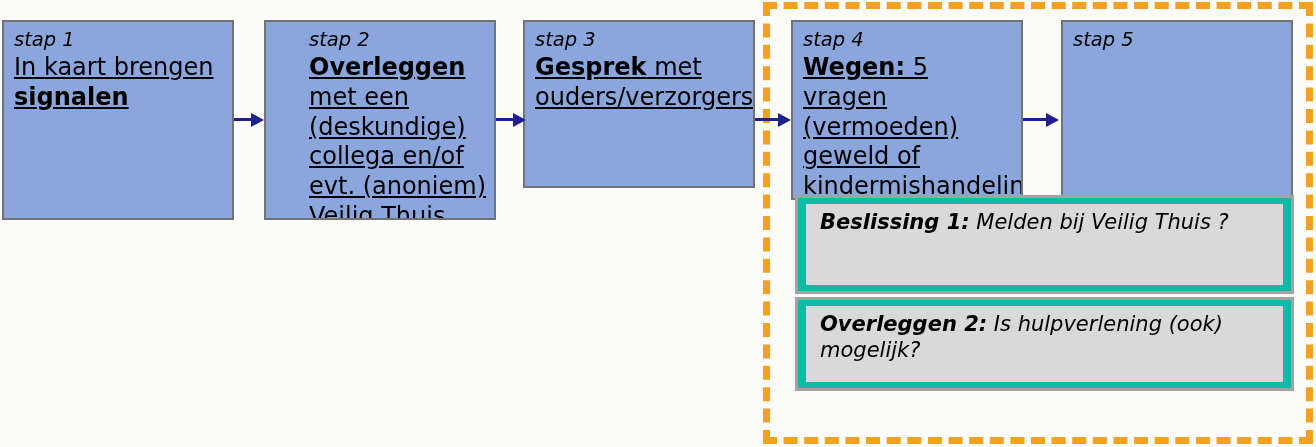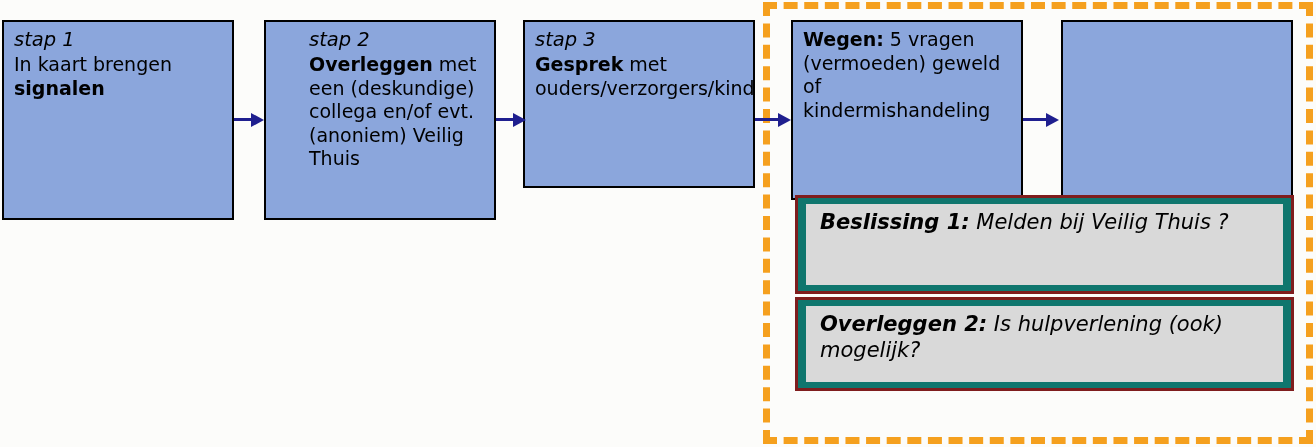--- a/index.html
+++ b/index.html
@@ -25,38 +25,39 @@
     border: 7px dashed #F5A01E;
     background: transparent;
     z-index: 1;
   }
 
   
   .step-box {
     position: absolute;
     box-sizing: border-box;
     background: #8BA6DC;
-    border: 2px solid #000000;
+    border: 2px solid #737373;
     z-index: 3;
     padding: 6px 8px 4px 10px;
     line-height: 1.24;
     color: #000;
     font-size: 19.5px;
     overflow: hidden;
   }
   .step-title {
     display: block;
     font-style: italic;
     font-size: 19.5px;
     margin-bottom: 1px;
     white-space: nowrap;
   }
   .step-body {
     display: block;
-    font-size: 19px;
+    font-size: 24px;
+    text-decoration: underline;
   }
   .step-body b {
     font-weight: bold;
   }
 
   
   .arrow {
     position: absolute;
     z-index: 4;
     height: 14px;
@@ -75,22 +76,22 @@
     height: 0;
     border-top: 7px solid transparent;
     border-bottom: 7px solid transparent;
     border-left: 13px solid #1F1F8F;
   }
 
   
   .decision-box {
     position: absolute;
     box-sizing: border-box;
-    background: #0f766e;
-    border: 3px solid #7f1d1d;
+    background: #14b8a6;
+    border: 3px solid #a3a3a3;
     z-index: 6;
     padding: 6px 8px;
   }
   .decision-inner {
     background: #D9D9D9;
     width: 100%;
     height: 100%;
     box-sizing: border-box;
     padding: 6px 2px 4px 14px;
     font-size: 21px;
@@ -134,29 +135,31 @@
     <span class="step-title">stap 3</span>
     <span class="step-body"><span></span><b>Gesprek</b><span> met ouders/verzorgers/kind</span></span>
   </div>
 
   <div class="arrow" style="left:755px; top:113px; width:36px; z-index:5;">
     <div class="shaft" style="width:24px;"></div>
     <div class="head" style="left:23px;"></div>
   </div>
 
   <div class="step-box" style="left:791px; top:20px; width:232px; height:180px;">
+    <span class="step-title">stap 4</span>
     <span class="step-body"><span></span><b>Wegen:</b><span> 5 vragen (vermoeden) geweld of kindermishandeling</span></span>
   </div>
 
   <div class="arrow" style="left:1023px; top:113px; width:36px; z-index:5;">
     <div class="shaft" style="width:24px;"></div>
     <div class="head" style="left:23px;"></div>
   </div>
 
   <div class="step-box" style="left:1061px; top:20px; width:232px; height:180px;">
+    <span class="step-title">stap 5</span>
   </div>
 
   <div class="decision-box" style="left:795px; top:195px; width:499px; height:99px;">
     <div class="decision-inner"><b>Beslissing 1:</b><span> Melden bij Veilig Thuis  ?</span></div>
   </div>
 
   <div class="decision-box" style="left:795px; top:297px; width:499px; height:94px;">
     <div class="decision-inner"><b>Overleggen 2:</b><span> Is hulpverlening (ook) mogelijk?</span></div>
   </div>
 

